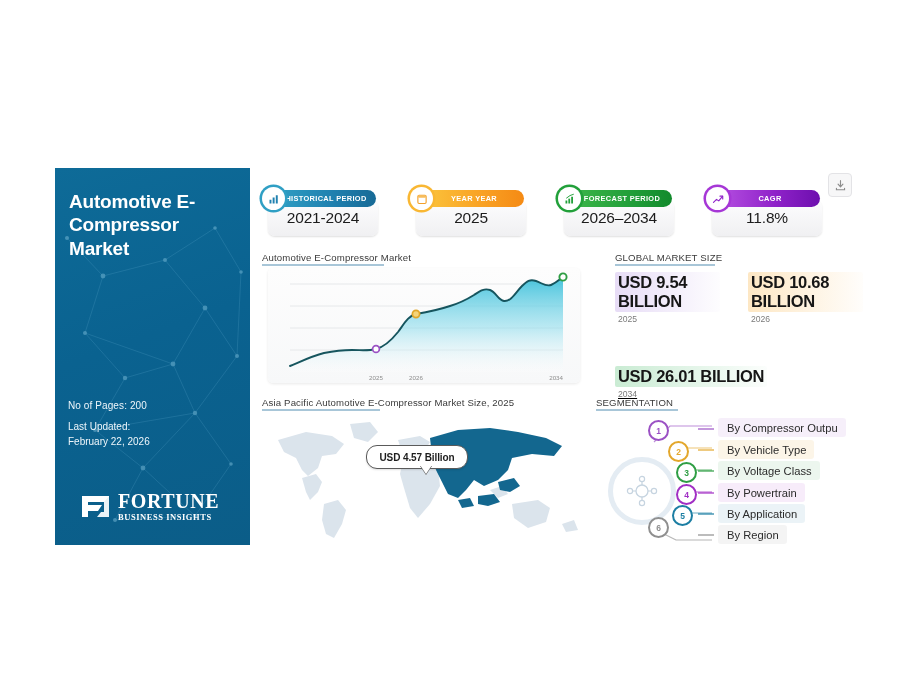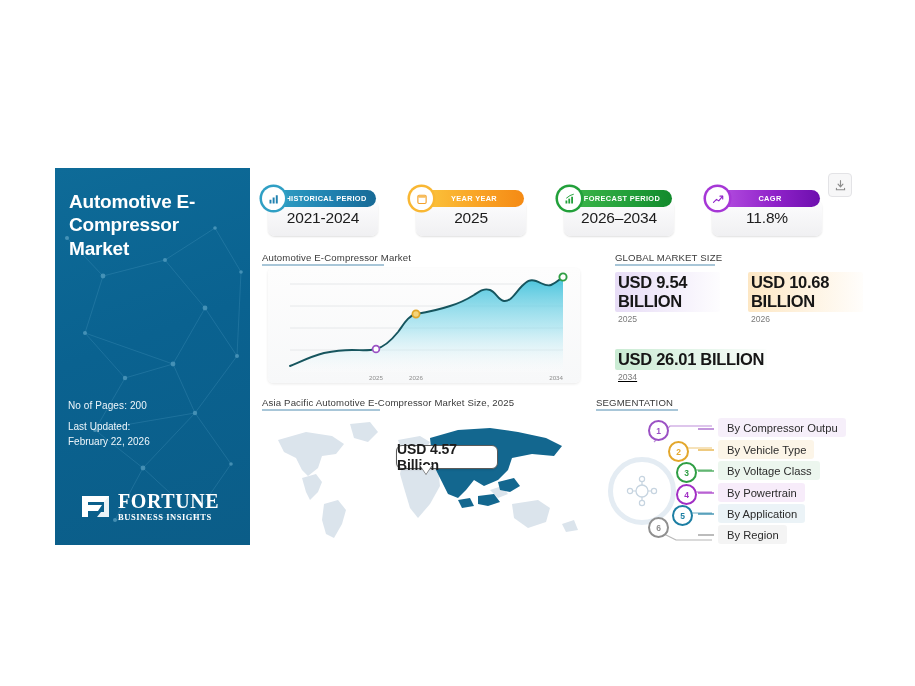--- a/index.html
+++ b/index.html
@@ -101,24 +101,24 @@
   }
   .gms-yr{font-size:8.6px;color:#7b7b7b;margin-top:2px;padding-left:3px;}
   .hl-purple{background:linear-gradient(90deg,rgba(176,140,225,.30) 0%,rgba(176,140,225,.02) 100%);}
   .hl-orange{background:linear-gradient(90deg,rgba(249,176,60,.30) 0%,rgba(249,176,60,.02) 100%);}
   .hl-green{background:linear-gradient(90deg,rgba(78,190,110,.30) 0%,rgba(78,190,110,.02) 100%);}
 
   
   .map-wrap{position:absolute;left:262px;top:412px;width:330px;height:132px;}
   .map-wrap svg{position:absolute;left:0;top:0;}
   .callout{
-    position:absolute;left:134px;top:33px;width:100px;height:22px;
-    background:#ffffff;border:1.4px solid #5a5a5a;border-radius:6px;
+    position:absolute;left:104px;top:33px;width:100px;height:22px;
+    background:#ffffff;border:1.4px solid #5a5a5a;border-radius:11px;
     display:flex;align-items:center;justify-content:center;
-    font-size:14px;font-weight:bold;color:#1d1d1d;letter-spacing:-.1px;
+    font-size:10px;font-weight:bold;color:#1d1d1d;letter-spacing:-.1px;
     box-shadow:0 1px 2px rgba(0,0,0,.12);
   }
   .callout-tail{
     position:absolute;left:158px;top:53px;width:0;height:0;
     border-left:6px solid transparent;border-right:6px solid transparent;
     border-top:9px solid #ffffff;
     filter:drop-shadow(0 1.4px 0 #5a5a5a);
   }
 
   
@@ -324,21 +324,21 @@
 
   <div class="gms">
     <div class="gms-item" style="left:0px;top:0px;width:105px;">
       <div class="gms-val hl-purple">USD 9.54 BILLION</div>
       <div class="gms-yr">2025</div>
     </div>
     <div class="gms-item" style="left:133px;top:0px;width:115px;">
       <div class="gms-val hl-orange">USD 10.68 BILLION</div>
       <div class="gms-yr">2026</div>
     </div>
-    <div class="gms-item" style="left:0px;top:77px;width:240px;text-decoration:underline;">
+    <div class="gms-item" style="left:0px;top:94px;width:240px;text-decoration:underline;">
       <div class="gms-val hl-green">USD 26.01 BILLION</div>
       <div class="gms-yr">2034</div>
     </div>
   </div>
 
   <div class="sec-h" style="left:262px;top:397px;">
     <span>Asia Pacific Automotive E-Compressor Market Size, 2025</span>
     <span class="ul" style="width:118px;"></span>
   </div>
 

